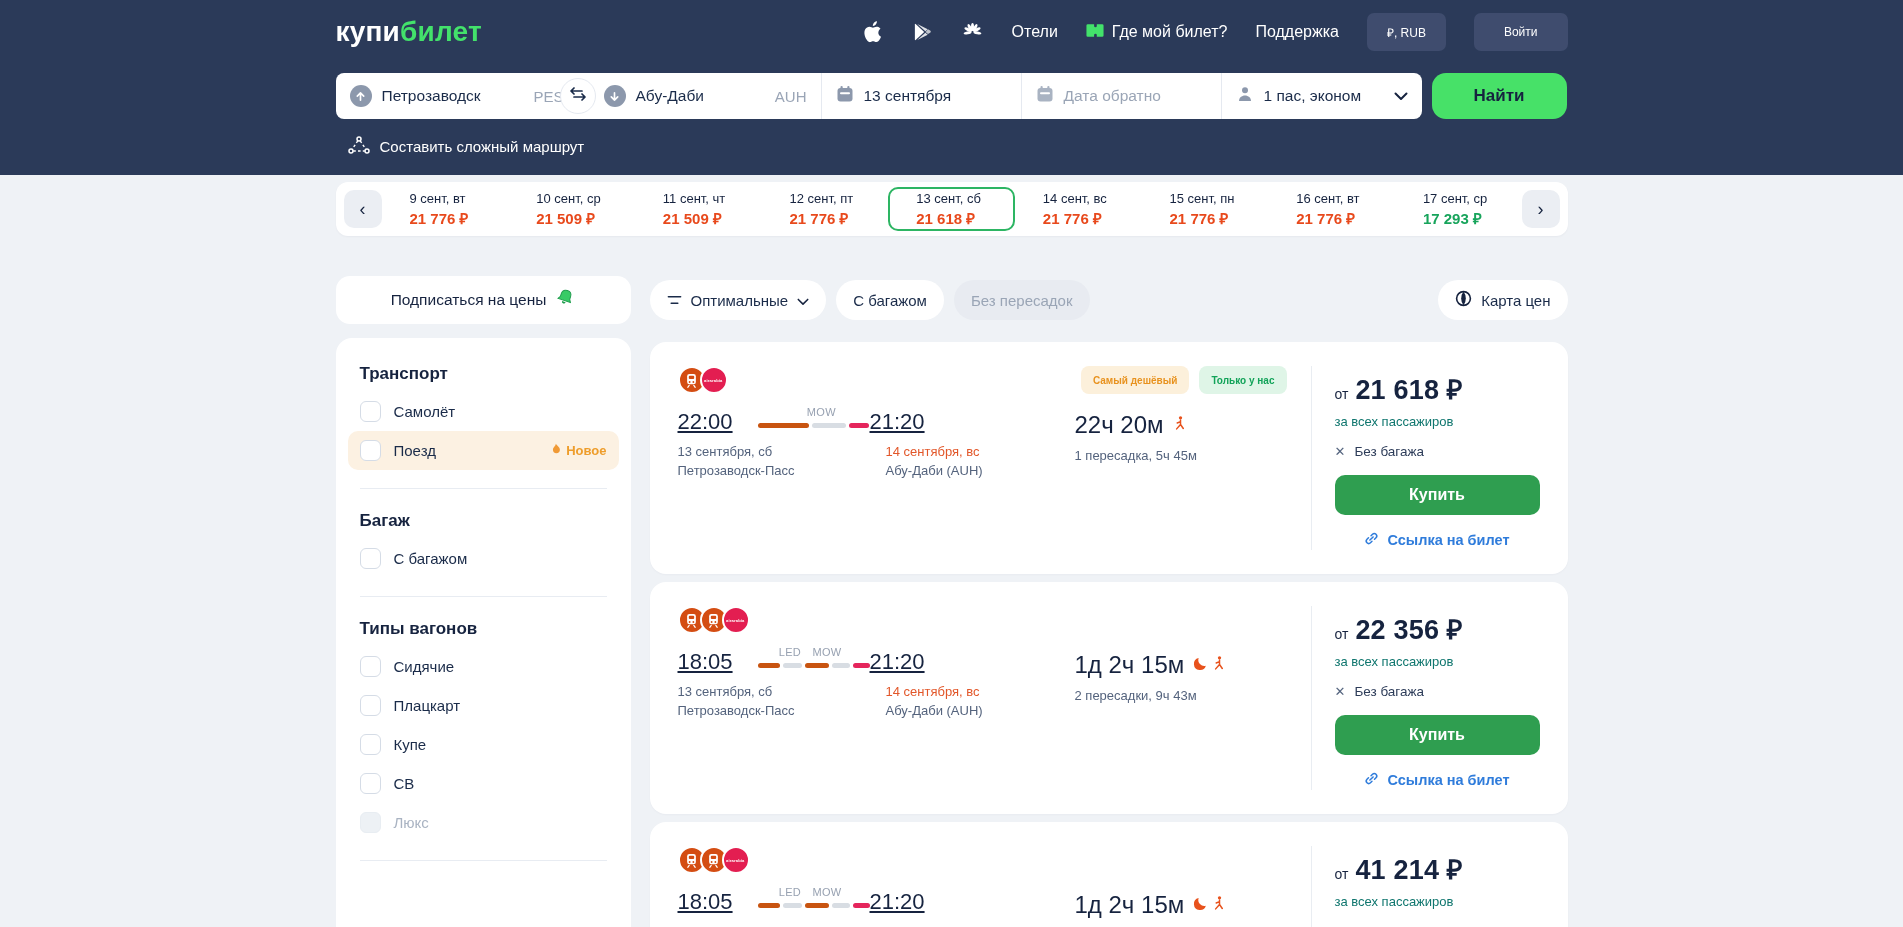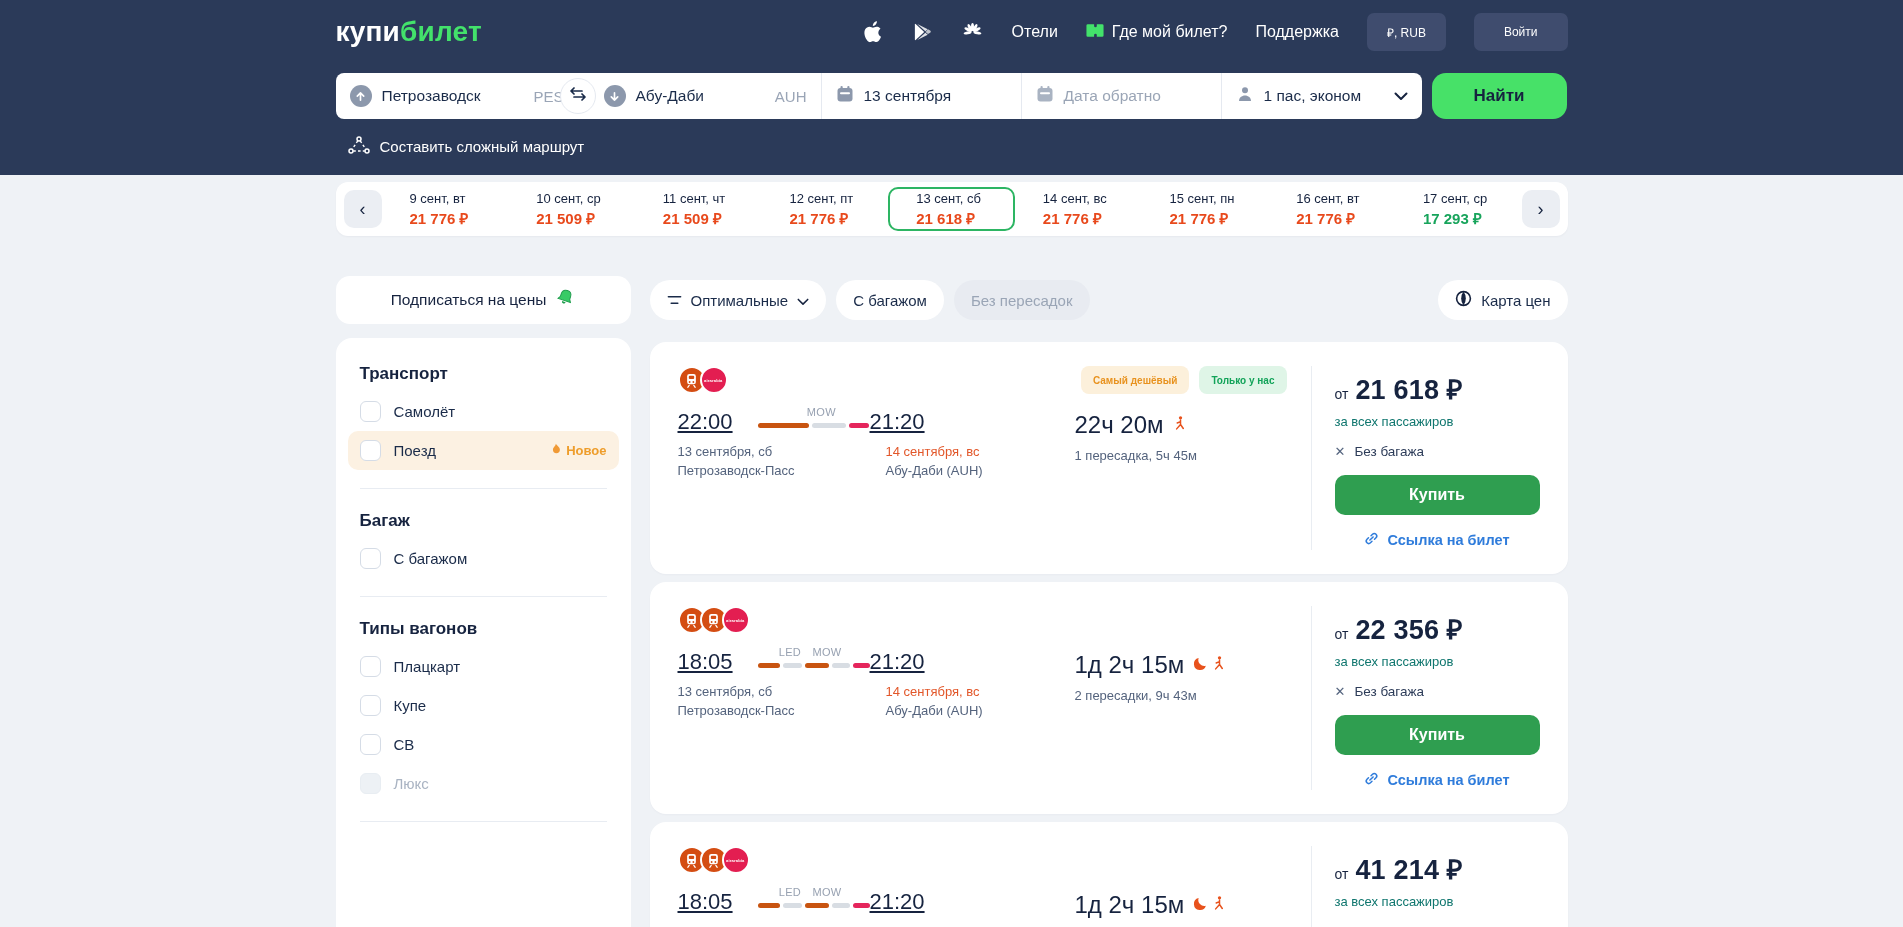--- a/index.html
+++ b/index.html
@@ -325,20 +325,25 @@
     <span class="opt-label">С багажом</span>
 
   </div>
 </div>
     <div class="sb-divider"></div>
   </div>
 
   <div class="f-group">
     <h3 class="group-title">Типы вагонов</h3>
     <div class="g-options">
+  <div class="opt-row">
+    <span class="checkbox"></span>
+    <span class="opt-label">Сидячие</span>
+
+  </div>
 
   <div class="opt-row">
     <span class="checkbox"></span>
     <span class="opt-label">Плацкарт</span>
 
   </div>
 
   <div class="opt-row">
     <span class="checkbox"></span>
     <span class="opt-label">Купе</span>

